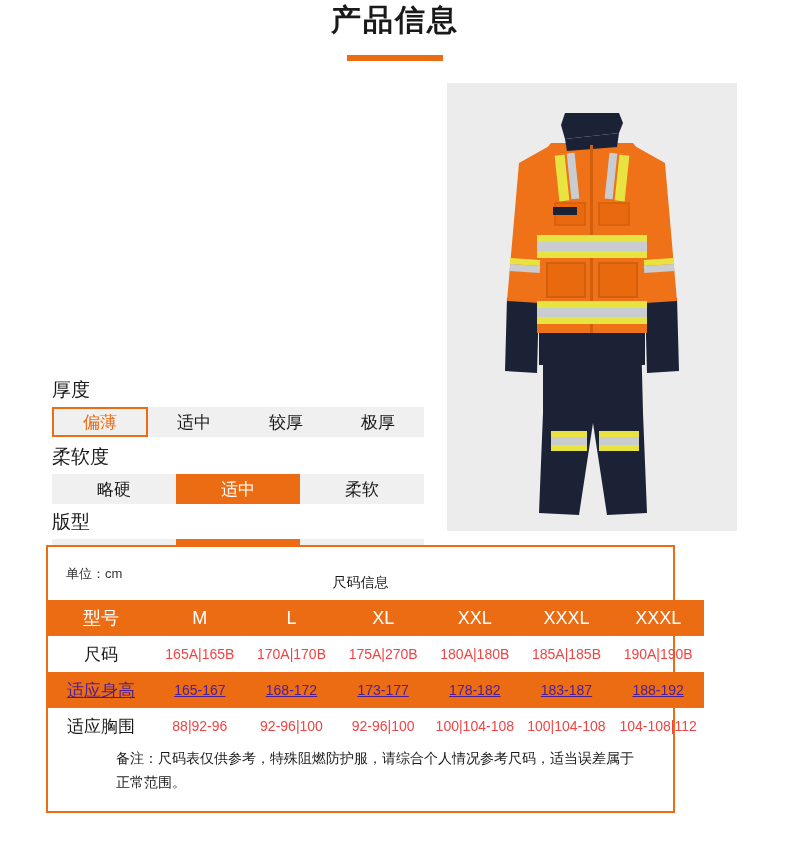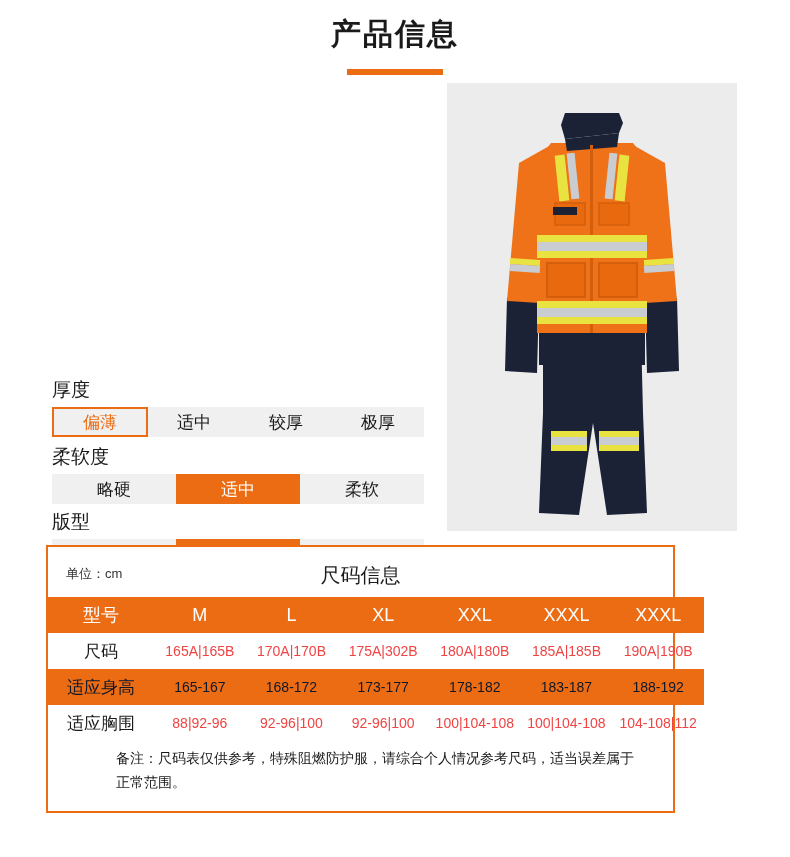--- a/index.html
+++ b/index.html
@@ -16,21 +16,20 @@
     overflow: hidden;
   }
   .page {
     position: relative;
     width: 790px;
     height: 857px;
   }
   
   .title-wrap {
     text-align: center;
-    padding-top: 14px;
   }
   .title {
     font-size: 30px;
     font-weight: bold;
     letter-spacing: 2px;
     color: #1a1a1a;
   }
   .title-underline {
     width: 96px;
     height: 6px;
@@ -130,22 +129,22 @@
   }
   .unit {
     position: absolute;
     left: 18px;
     top: 18px;
     font-size: 13px;
     color: #333;
   }
   .size-title {
     text-align: center;
-    font-size: 20px;
-    padding-top: 15px;
+    font-size: 14px;
+    padding-top: 27px;
     color: #1a1a1a;
   }
   table.size-table {
     width: 656px;
     margin: 8px auto 0 auto;
     border-collapse: collapse;
     table-layout: fixed;
   }
   table.size-table td {
     text-align: center;
@@ -162,21 +161,22 @@
     background: #ec6c13;
     color: #ffffff;
     font-size: 18px;
     font-weight: normal;
   }
   tr.head-row td.rowhead {
     font-size: 18px;
   }
   tr.alt-row td {
     background: #ec6c13;
-    color: #0f172a;
+    color: #4c1d95;
+    text-decoration: underline;
   }
   tr.alt-row td.rowhead {
     font-size: 17px;
   }
   tr.plain-row td.rowhead { color: #1a1a1a; }
   .note {
     position: absolute;
     left: 68px;
     right: 28px;
     top: 200px;
@@ -291,21 +291,21 @@
           <td>L</td>
           <td>XL</td>
           <td>XXL</td>
           <td>XXXL</td>
           <td>XXXL</td>
         </tr>
         <tr class="plain-row">
           <td class="rowhead">尺码</td>
           <td>165A|165B</td>
           <td>170A|170B</td>
-          <td>175A|302B</td>
+          <td>175A|270B</td>
           <td>180A|180B</td>
           <td>185A|185B</td>
           <td>190A|190B</td>
         </tr>
         <tr class="alt-row">
           <td class="rowhead">适应身高</td>
           <td>165-167</td>
           <td>168-172</td>
           <td>173-177</td>
           <td>178-182</td>

